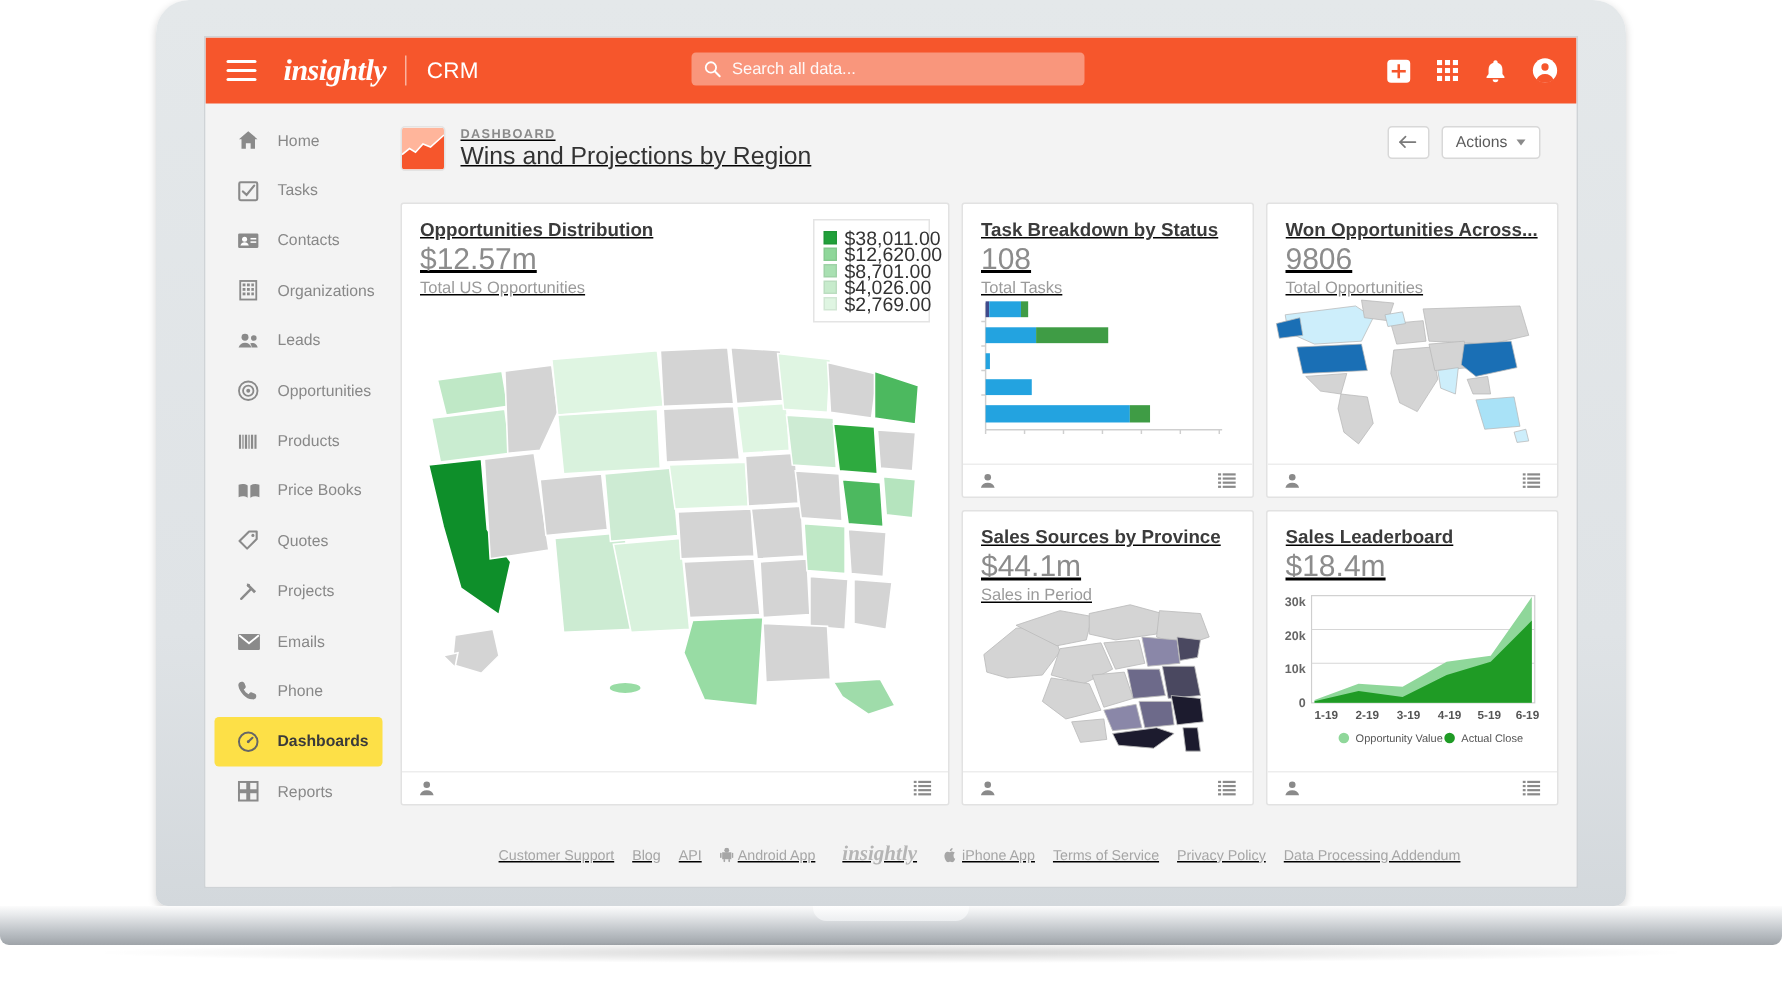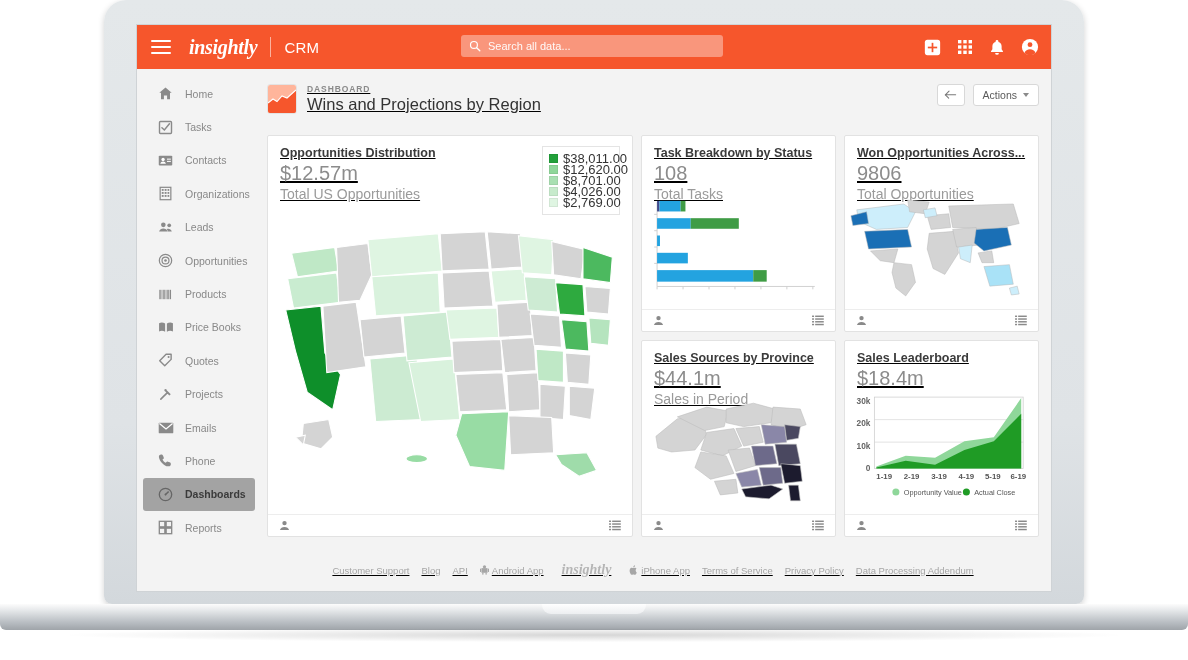--- a/index.html
+++ b/index.html
@@ -65,53 +65,53 @@
   .app-body { display:flex; height: 524px; background:#f3f3f3; }
 
   
   .sidebar { width: 124px; background:#f3f3f3; padding-top: 8px; flex:0 0 124px; }
   .side-item {
     display:flex; align-items:center; gap:11px; height: 33.4px;
     padding-left: 14px; margin: 0 6px; cursor:pointer; border-radius:3px;
   }
   .side-item .sicon { width:17px; height:17px; display:flex; align-items:center; justify-content:center; flex:0 0 17px; }
   .side-item .slabel { font-size: 10.5px; color:#888; white-space:nowrap; }
-  .side-item.active { background:#a3a3a3; }
+  .side-item.active { background:#fde047; }
   .side-item.active .slabel { color:#3a3a3a; font-weight:700; }
 
   
   .main { flex:1; padding: 10px 12px 0 6px; display:flex; flex-direction:column;text-decoration:underline; }
   .page-head { display:flex; align-items:center; height: 40px; position:relative; }
   .page-icon {
     width:30px; height:30px; border-radius:3px; border:1px solid #e3e3e3; background:#fff;
     overflow:hidden; flex:0 0 30px; margin-right:10px;
   }
   .page-kicker { font-size: 8.5px; color:#8a8a8a; letter-spacing:0.9px; font-weight:600; }
   .page-title { font-size: 16.5px; color:#333; font-weight:400; margin-top:1px; }
-  .page-actions { position:absolute; right:0; top:5px; display:flex; gap:8px; align-items:center;padding-left:36px; }
+  .page-actions { position:absolute; right:12px; top:5px; display:flex; gap:8px; align-items:center;padding-left:36px; }
   .btn {
     height:22px; border:1px solid #d8d8d8; background:#fff; border-radius:3px;
     display:flex; align-items:center; justify-content:center; gap:6px;
     font-size:10.5px; color:#5a5a5a; cursor:pointer; padding:0 9px;
   }
   .btn.icon-only { width:28px; padding:0; }
   .caret { width:0;height:0;border-left:3.5px solid transparent;border-right:3.5px solid transparent;border-top:4px solid #8a8a8a; }
 
   
   .grid { display:flex; gap:8px; margin-top:16px; }
   .col-left { width: 366px; flex:0 0 366px; }
   .col-right { flex:1; display:flex; flex-direction:column; gap:8px;border-radius:23px; }
   .row-right { display:flex; gap:8px; }
   .card { background:#fff; border:1px solid #e2e2e2; border-radius:2px; display:flex; flex-direction:column; }
   .card-big { height: 402px; }
   .card-sm { flex:1; height: 197px; display:flex; flex-direction:column; }
   .card-body { flex:1; position:relative; overflow:hidden; padding: 10px 12px 0 12px; }
   .card-title { font-size:12.5px; font-weight:700; color:#3b3b3b; white-space:nowrap; overflow:hidden; }
   .card-metric { font-size: 20px; color:#8c8c8c; font-weight:300; line-height: 1.15; margin-top:2px; }
-  .card-sub { font-size: 14px; color:#9a9a9a; margin-top:1px; }
+  .card-sub { font-size: 11px; color:#9a9a9a; margin-top:1px; }
   .card-foot {
     height:22px; border-top:1px solid #ededed; display:flex; align-items:center;
     justify-content:space-between; padding: 0 11px; flex:0 0 22px;
   }
 
   
   .legend-box {
     position:absolute; right:12px; top:10px; width:78px;
     border:1px solid #e4e4e4; background:#fff; padding:6px 6px;
   }

